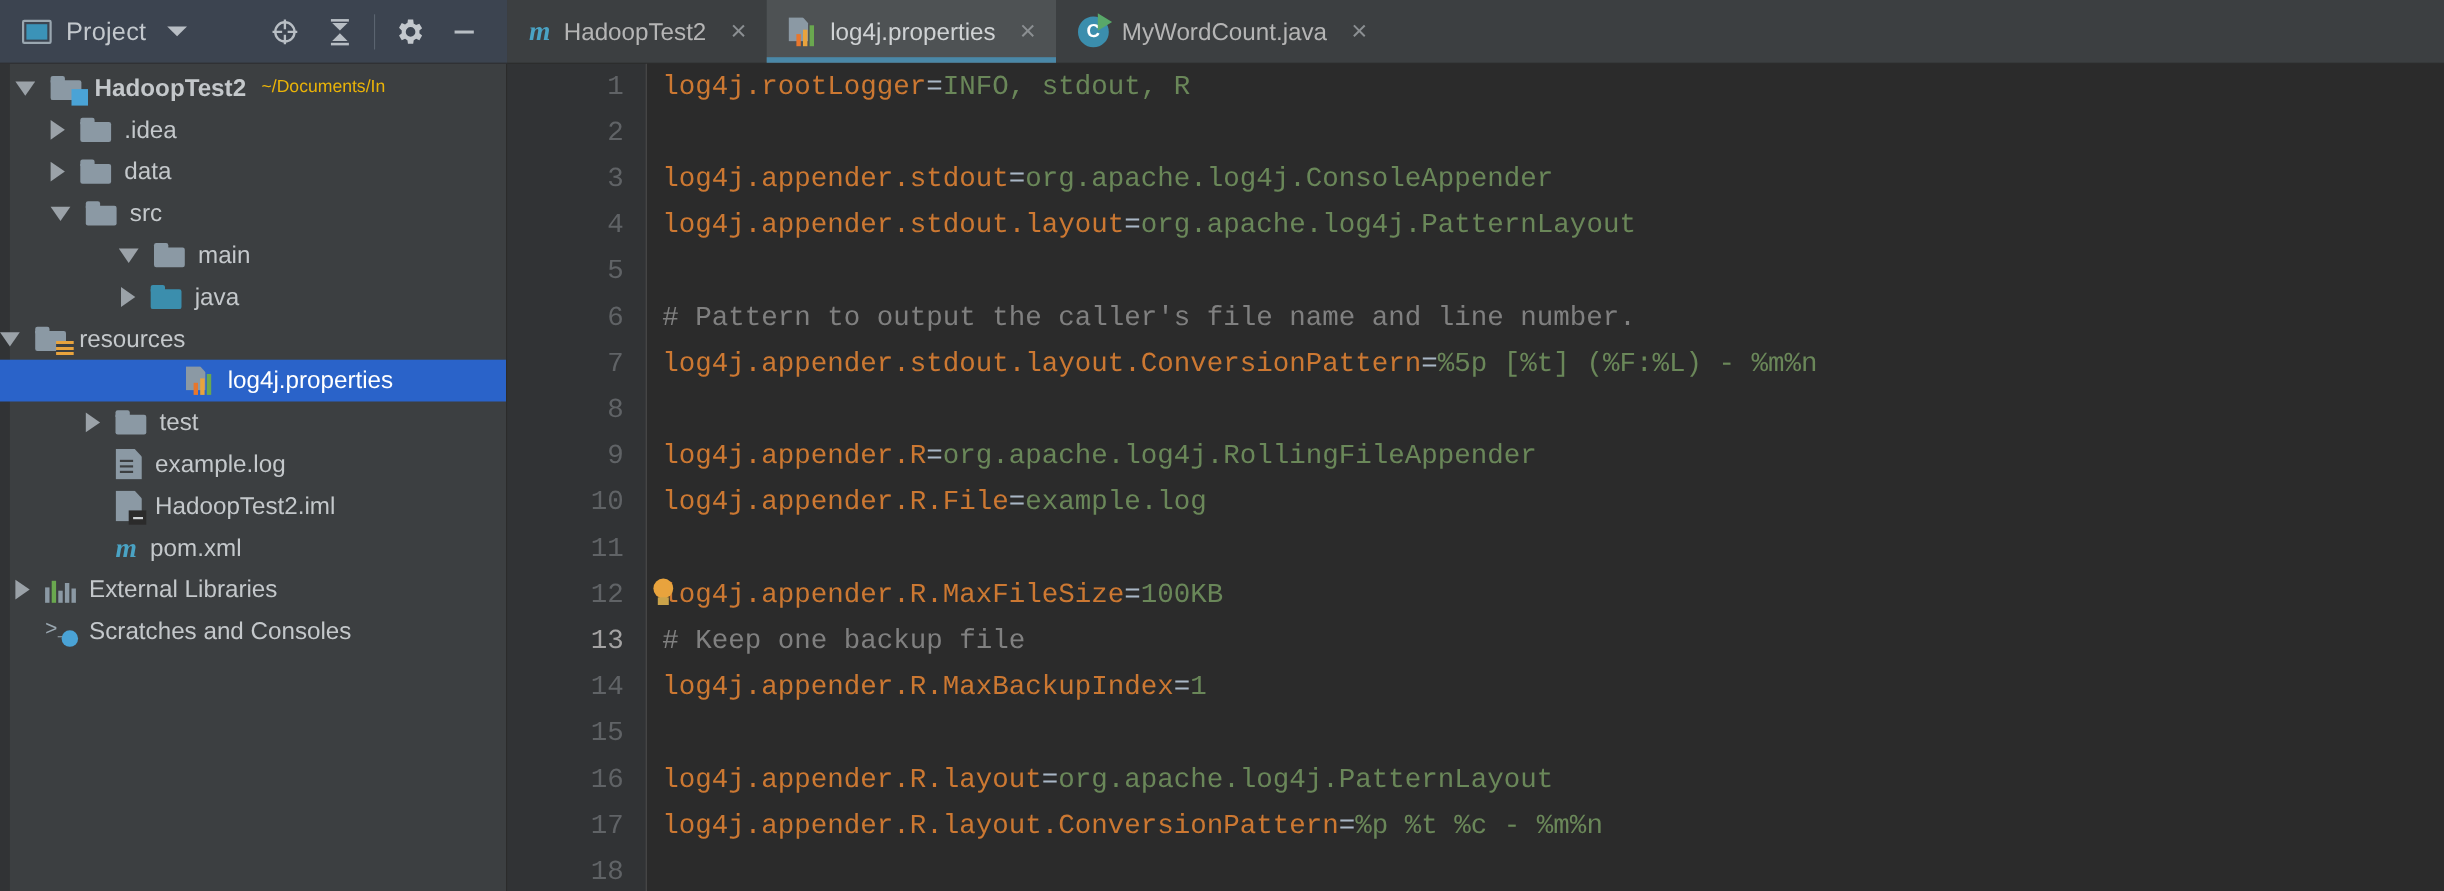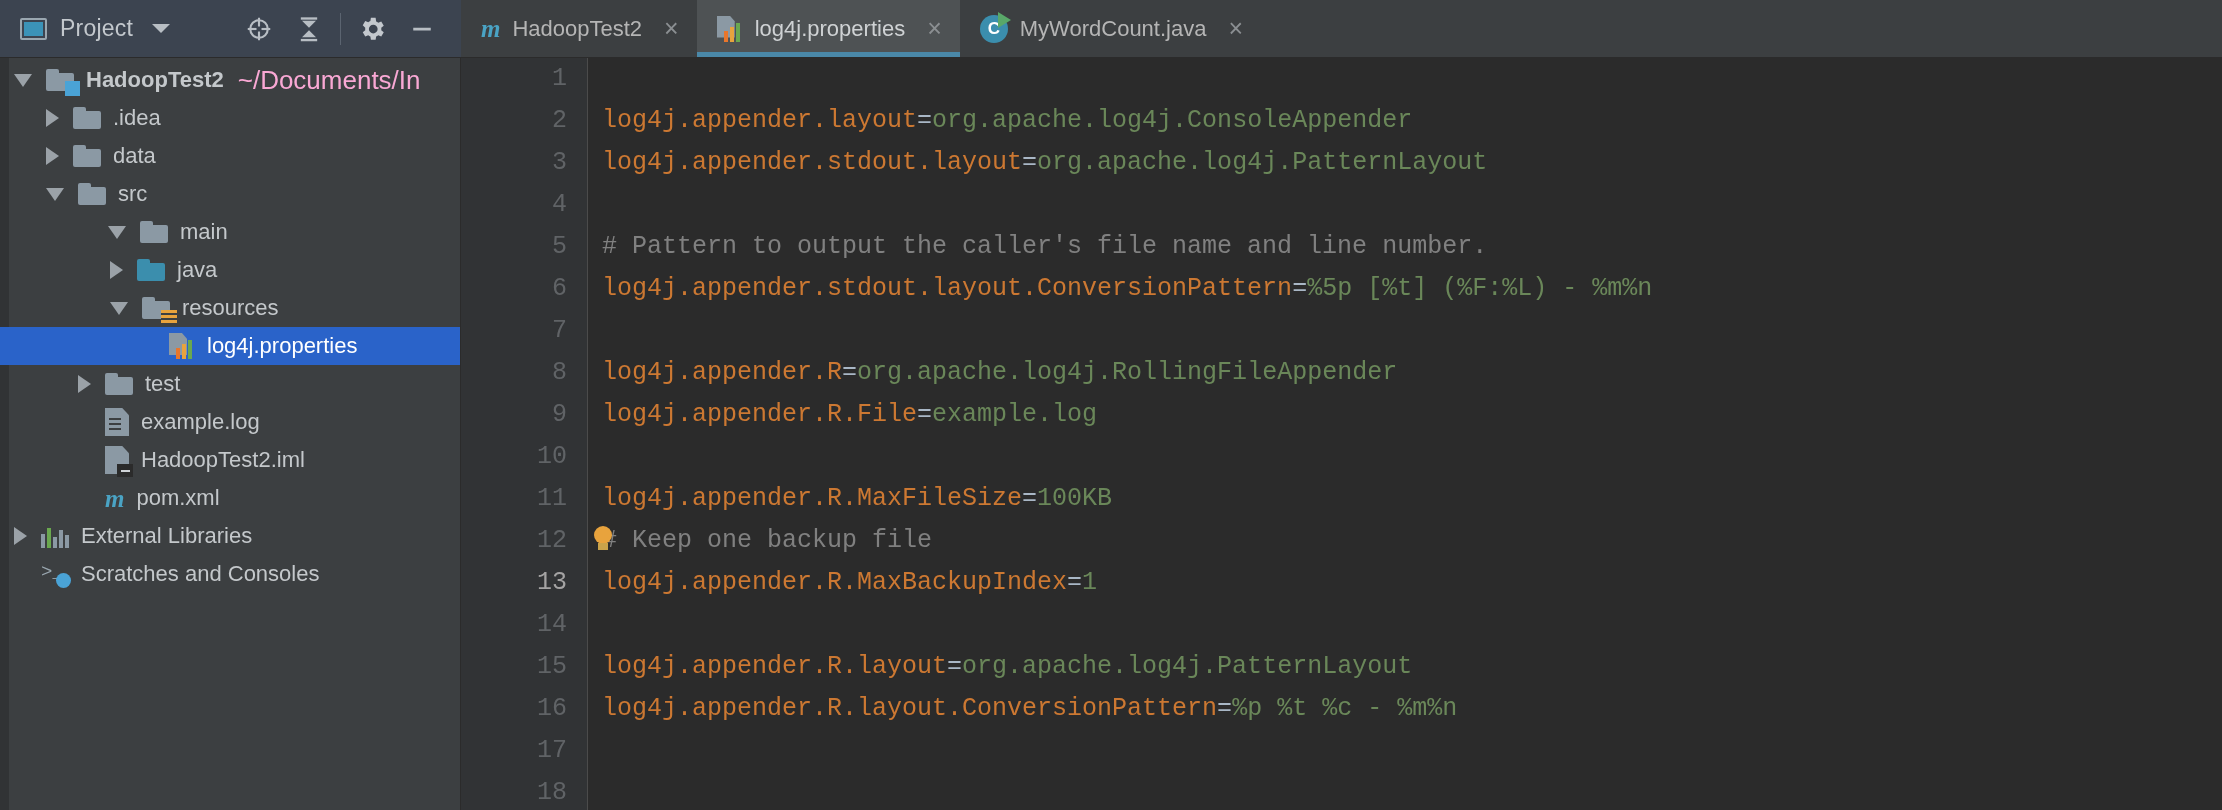--- a/index.html
+++ b/index.html
@@ -121,21 +121,21 @@
   .file-doc .sq { position: absolute; right: -4px; bottom: -3px; width: 16px; height: 13px; background: #2b2b2b;
                   display: flex; align-items: center; justify-content: center; }
   .file-doc .sq i { width: 9px; height: 2px; background: #cfd3d6; display: block; }
   .ic-lib { width: 28px; height: 24px; display: flex; align-items: flex-end; gap: 2px; flex: 0 0 auto; }
   .ic-lib span { width: 4px; background: #8b99a4; }
   .ic-scratch { width: 28px; height: 26px; position: relative; flex: 0 0 auto;
                 color: #9aa7b0; font-size: 19px; font-family: "Liberation Mono", monospace; }
   .ic-scratch .dot { position: absolute; right: -2px; bottom: -1px; width: 15px; height: 15px;
                      border-radius: 50%; background: #4aa3d6; }
   .lbl { margin-left: 12px; }
-  .lbl-path { color: #f9a8d4; margin-left: 14px; font-size: 26px; }
+  .lbl-path { color: #eab308; margin-left: 14px; font-size: 16px; }
 
   
   .editor { flex: 1; display: flex; min-width: 0; background: #2b2b2b; position: relative; }
   .gutter {
     width: 127px; flex: 0 0 127px; background: #313335;
     position: relative; border-right: 1px solid #4b4b4b;
   }
   .gline {
     height: 42px; line-height: 42px; text-align: right;
     padding-right: 20px; color: #606366; font-size: 25px;
@@ -285,21 +285,21 @@
           </div>
           <div class="row" style="padding-left: 110px; align-items: center;">
             <span class="arrow right"></span>
             <span style="display:inline-block;width:14px"></span>
             <span class="folder src">
               <i class="tab-t"></i>
               <i class="body"></i>
             </span>
             <span class="lbl" style="">java</span>
           </div>
-          <div class="row" style="padding-left: 110px;">
+          <div class="row" style="">
             <span class="arrow down"></span>
             <span style="display:inline-block;width:14px"></span>
             <span class="folder">
               <i class="tab-t"></i>
               <i class="body"></i>
               <i class="badge-res"></i>
             </span>
             <span class="lbl" style="">resources</span>
           </div>
           <div class="row sel" style="padding-left: 142px;">
@@ -386,22 +386,23 @@
           <div class="gline">11</div>
           <div class="gline">12</div>
           <div class="gline cur">13</div>
           <div class="gline">14</div>
           <div class="gline">15</div>
           <div class="gline">16</div>
           <div class="gline">17</div>
           <div class="gline">18</div>
         </div>
       <div class="code" id="code" style="position: relative;">
-          <div class="cline">&nbsp;</div>
-          <div class="cline"><span class="k">log4j.appender.layout</span><span class="eq">=</span><span class="v">org.apache.log4j.ConsoleAppender</span></div>
+          <div class="cline"><span class="k">log4j.rootLogger</span><span class="eq">=</span><span class="v">INFO, stdout, R</span></div>
+          <div class="cline">&nbsp;</div>
+          <div class="cline"><span class="k">log4j.appender.stdout</span><span class="eq">=</span><span class="v">org.apache.log4j.ConsoleAppender</span></div>
           <div class="cline"><span class="k">log4j.appender.stdout.layout</span><span class="eq">=</span><span class="v">org.apache.log4j.PatternLayout</span></div>
           <div class="cline">&nbsp;</div>
           <div class="cline"><span class="cm"># Pattern to output the caller's file name and line number.</span></div>
           <div class="cline"><span class="k">log4j.appender.stdout.layout.ConversionPattern</span><span class="eq">=</span><span class="v">%5p [%t] (%F:%L) - %m%n</span></div>
           <div class="cline">&nbsp;</div>
           <div class="cline"><span class="k">log4j.appender.R</span><span class="eq">=</span><span class="v">org.apache.log4j.RollingFileAppender</span></div>
           <div class="cline"><span class="k">log4j.appender.R.File</span><span class="eq">=</span><span class="v">example.log</span></div>
           <div class="cline">&nbsp;</div>
           <div class="cline"><span class="k">log4j.appender.R.MaxFileSize</span><span class="eq">=</span><span class="v">100KB</span></div>
           <div class="cline"><span class="cm"># Keep one backup file</span></div>

